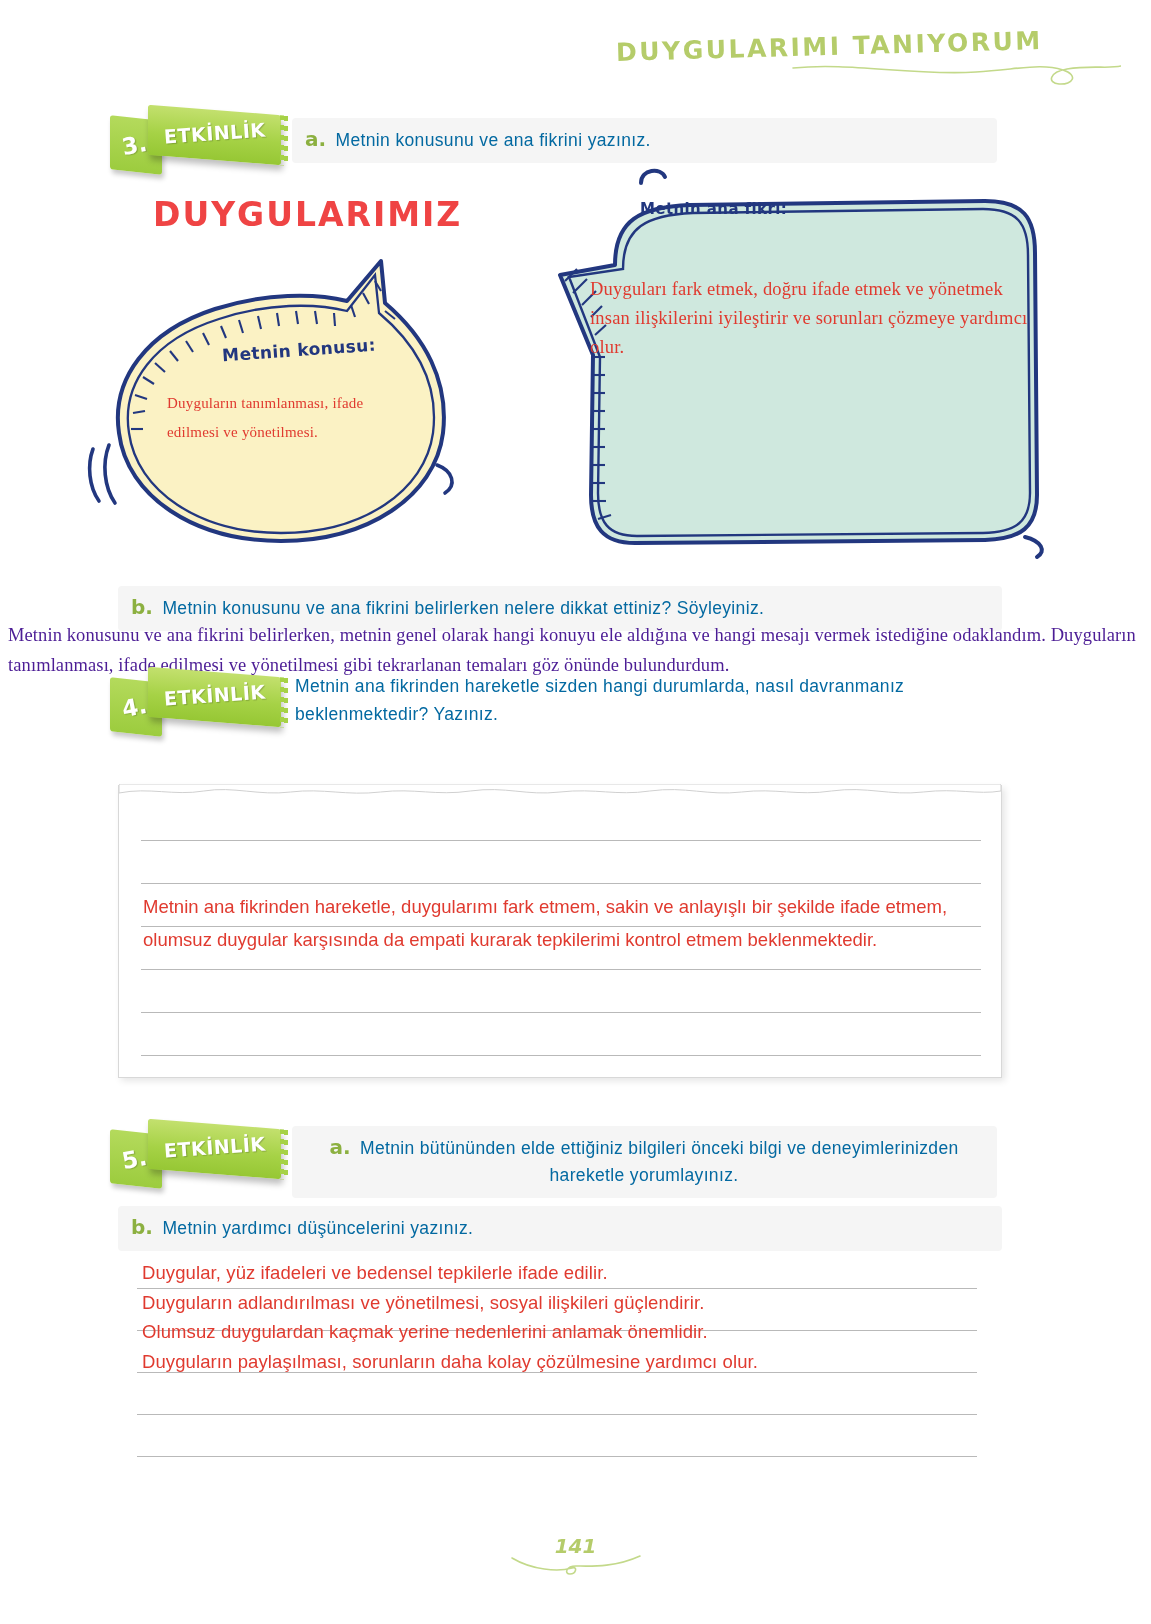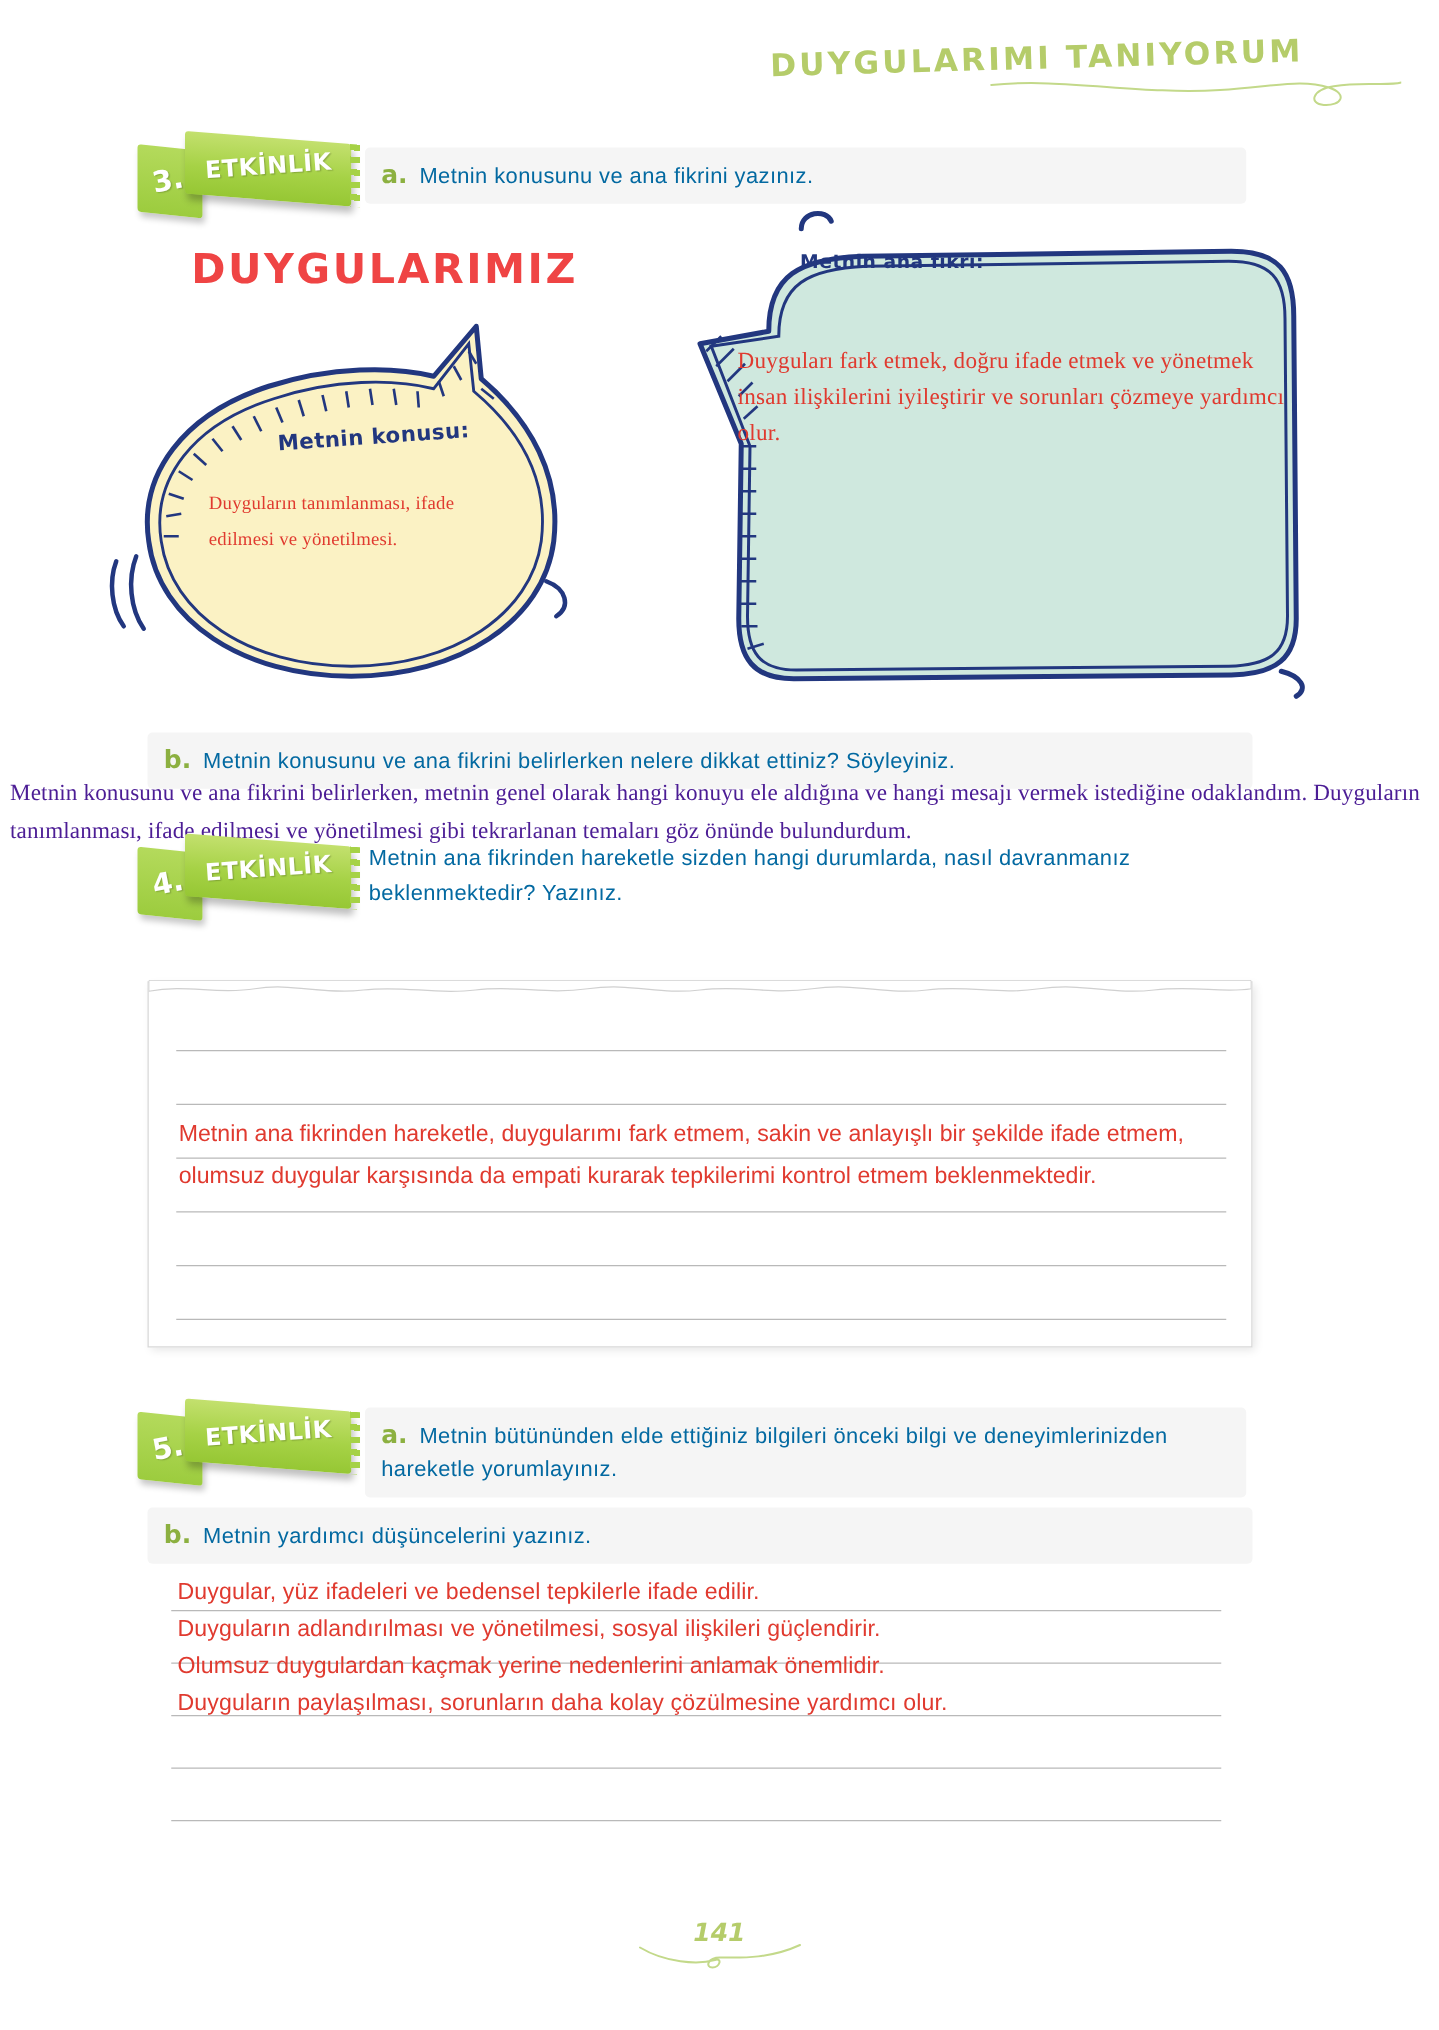--- a/index.html
+++ b/index.html
@@ -397,21 +397,21 @@
   <div class="ans-text">Metnin ana fikrinden hareketle, duygularımı fark etmem, sakin ve anlayışlı bir şekilde ifade etmem, olumsuz duygular karşısında da empati kurarak tepkilerimi kontrol etmem beklenmektedir.</div>
 </div>
 
 <div class="badge" style="left:108px; top:1124px;">
   <div class="ribbon-back"></div>
   <div class="ribbon-main"></div>
   <div class="badge-num">5.</div>
   <div class="badge-label">ETKİNLİK</div>
 </div>
 
-<div class="qband" style="left:292px; top:1126px; width:705px;">
+<div class="qband" style="left:292px; top:1126px; width:705px;text-align:center;">
   <span class="qmark">a.</span>
   <span class="qtext">Metnin bütününden elde ettiğiniz bilgileri önceki bilgi ve deneyimlerinizden hareketle yorumlayınız.</span>
 </div>
 
 <div class="qband" style="left:118px; top:1206px; width:884px;">
   <span class="qmark">b.</span>
   <span class="qtext">Metnin yardımcı düşüncelerini yazınız.</span>
 </div>
 
 <div class="bottom-rules" style="top:1288px;"></div>

